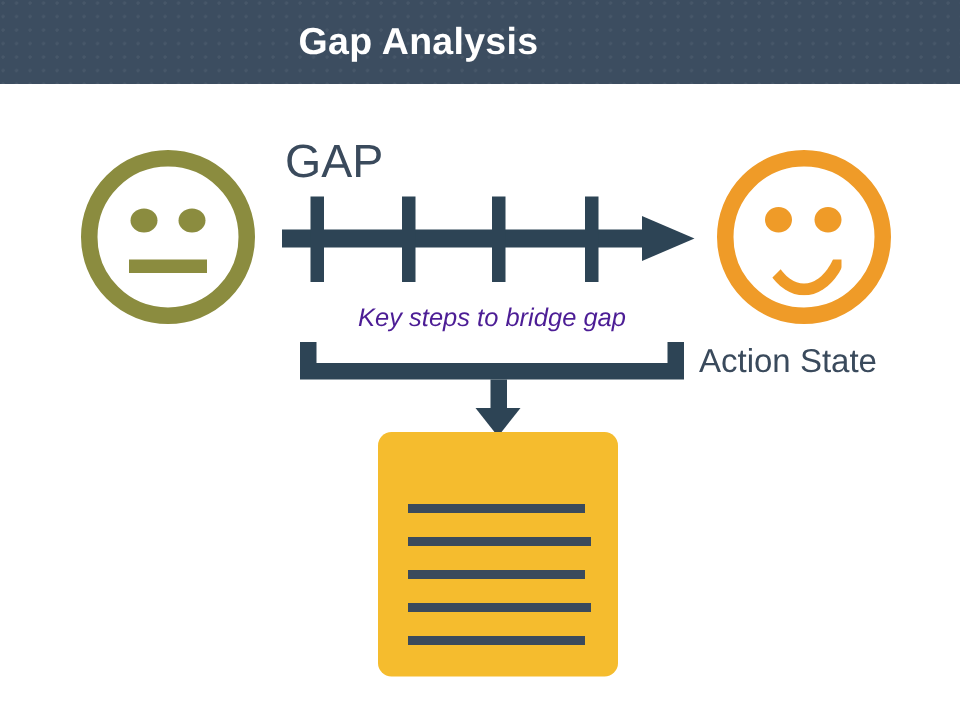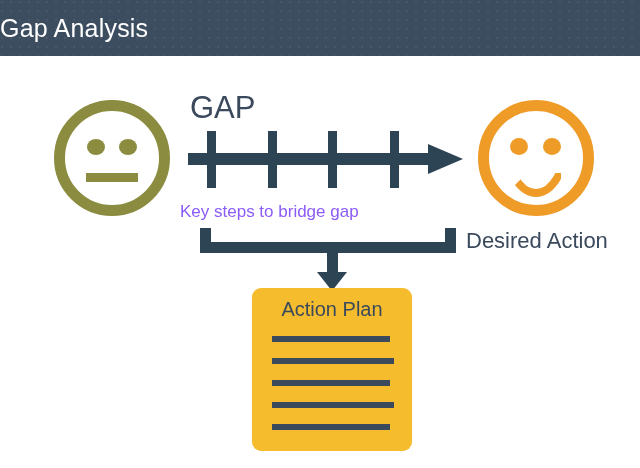--- a/index.html
+++ b/index.html
@@ -28,23 +28,24 @@
       radial-gradient(circle at 2px 2px, rgba(255,255,255,0.055) 1px, transparent 1.2px);
     background-size: 9px 9px;
   }
   #header-title {
     position: absolute;
     left: 0;
     top: 0;
     width: 558px;
     height: 56px;
     line-height: 56px;
+    text-align: center;
     color: #ffffff;
     font-size: 25px;
-    font-weight: normal;
+    font-weight: bold;
     letter-spacing: 0.2px;
   }
 
   
   #canvas {
     position: absolute;
     left: 0;
     top: 56px;
     width: 640px;
     height: 412px;
@@ -160,23 +161,24 @@
     height: 57px;
     background: #2d4455;
   }
 
   
   #key-steps-label {
     position: absolute;
     left: 180px;
     top: 146px;
     width: 296px;
-    text-align: left;
+    text-align: center;
     font-size: 17px;
-    color: #8b5cf6;
+    color: #4c1d95;
+    font-style: italic;
   }
 
   
   #bracket {
     position: absolute;
     left: 200px;
     top: 172px;
     width: 256px;
     height: 26px;
   }
@@ -264,21 +266,21 @@
     <div class="eye eye-olive" id="current-eye-left"></div>
     <div class="eye eye-olive" id="current-eye-right"></div>
     <div id="current-mouth"></div>
   </div>
 
   <div class="face" id="desired-face">
     <div class="eye eye-orange" id="desired-eye-left"></div>
     <div class="eye eye-orange" id="desired-eye-right"></div>
     <div id="desired-mouth"></div>
   </div>
-  <div class="state-label" id="desired-state-label">Desired Action</div>
+  <div class="state-label" id="desired-state-label">Action State</div>
 
   <div id="gap-label">GAP</div>
 
   <div id="gap-arrow">
     <div id="gap-shaft"></div>
     <div class="gap-tick" style="left:19px"></div>
     <div class="gap-tick" style="left:80px"></div>
     <div class="gap-tick" style="left:140px"></div>
     <div class="gap-tick" style="left:202px"></div>
     <div id="gap-head"></div>
@@ -291,21 +293,20 @@
     <div id="bracket-base"></div>
     <div class="bracket-stub" id="bracket-stub-right"></div>
   </div>
 
   <div id="down-arrow">
     <div id="down-arrow-shaft"></div>
     <div id="down-arrow-head"></div>
   </div>
 
   <div id="action-plan-card">
-    <div id="action-plan-title">Action Plan</div>
     <div class="plan-line" style="top:48px;width:118px"></div>
     <div class="plan-line" style="top:70px;width:122px"></div>
     <div class="plan-line" style="top:92px;width:118px"></div>
     <div class="plan-line" style="top:114px;width:122px"></div>
     <div class="plan-line" style="top:136px;width:118px"></div>
   </div>
 
 </div>
 
 </body></html>

